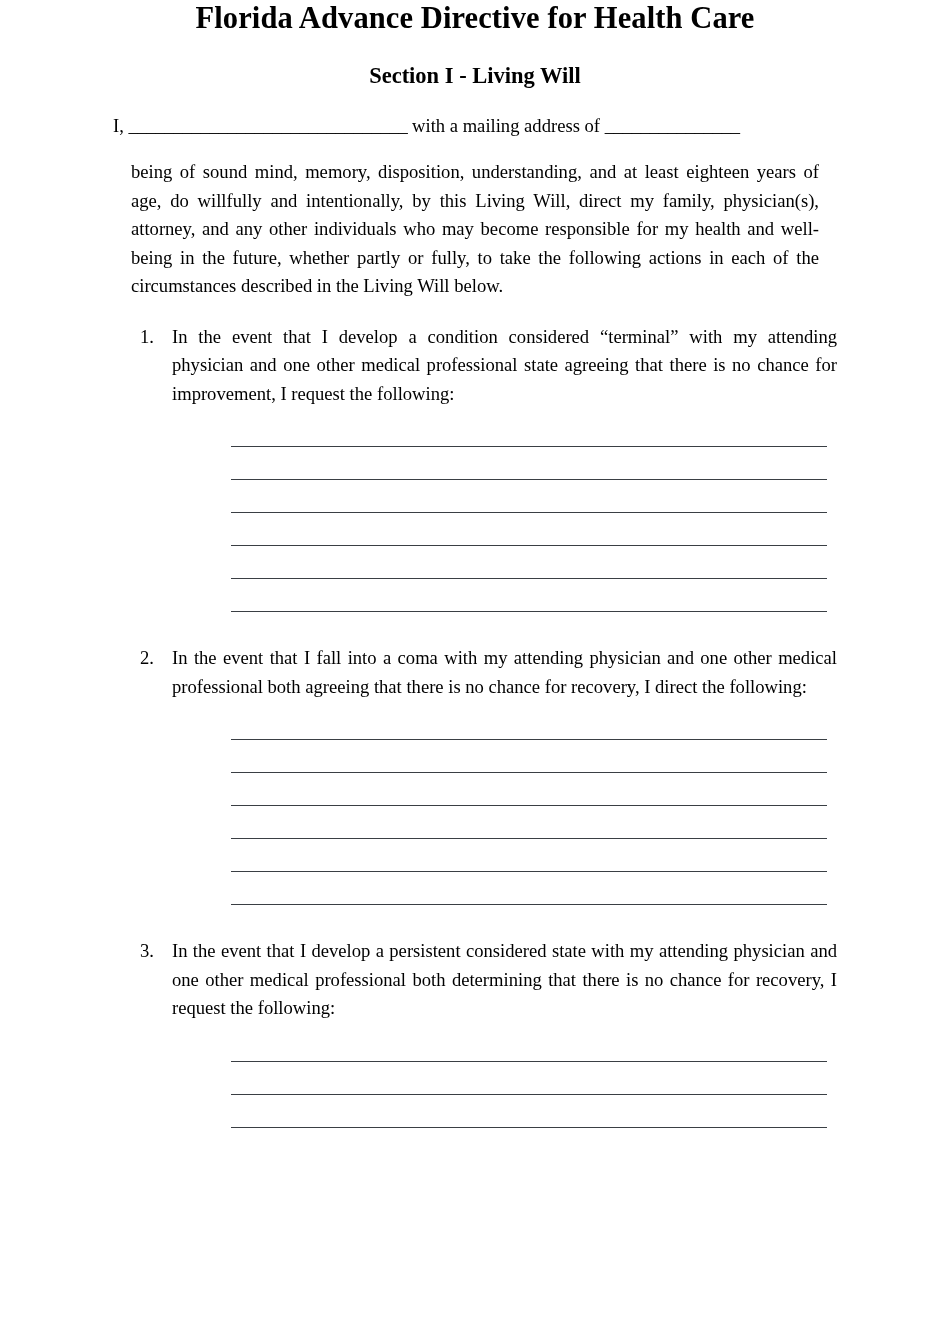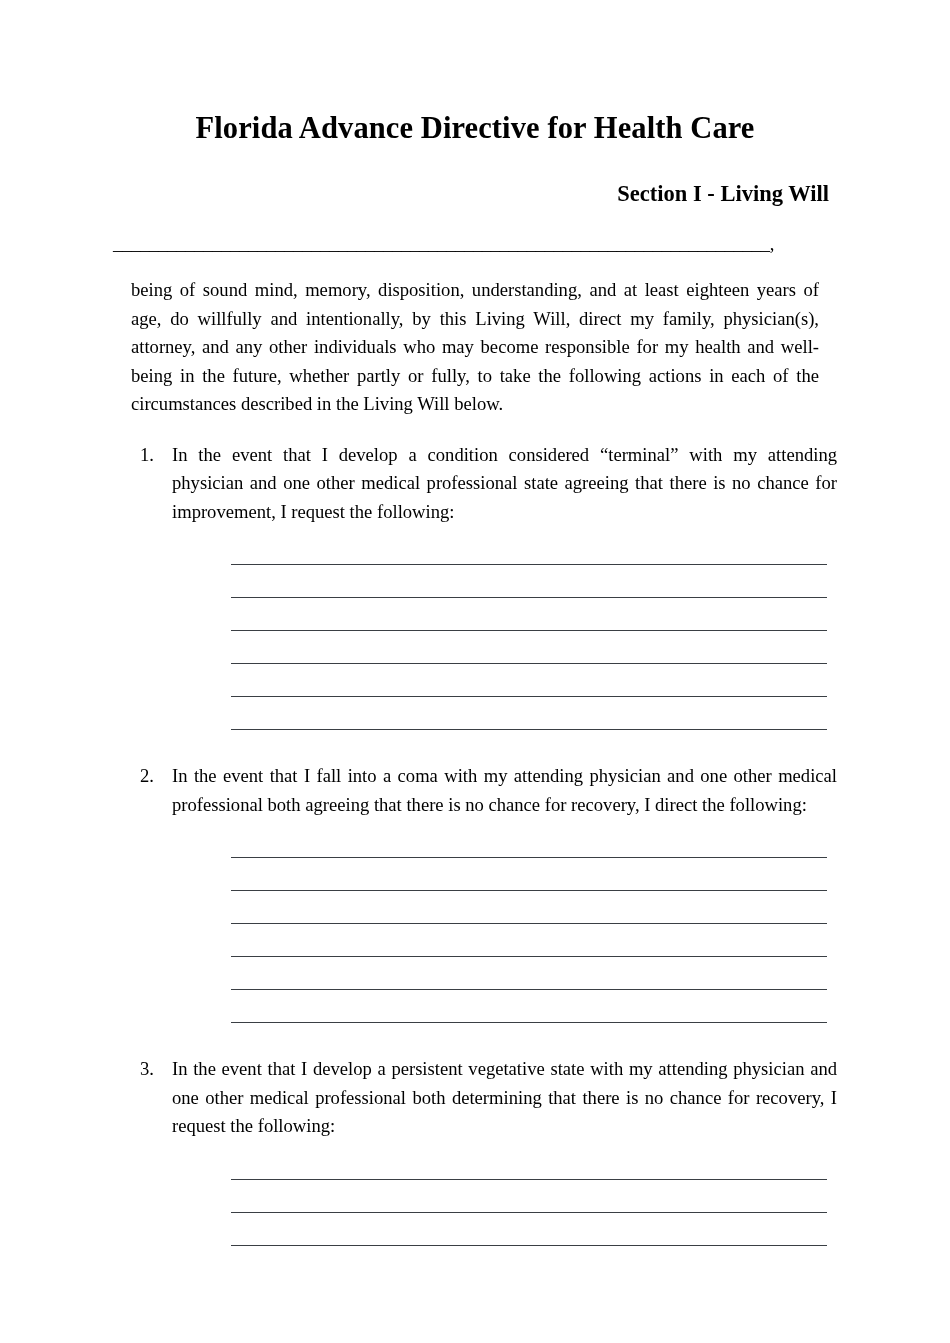--- a/index.html
+++ b/index.html
@@ -23,28 +23,27 @@
     padding: 0 113px 0 113px;
     background: #ffffff;
   }
   .doc-title {
     text-align: center;
     font-weight: bold;
     font-size: 30.5px;
     line-height: 1.2;
     letter-spacing: 0.1px;
     margin: 0;
-    padding-top: 110px;
   }
   .doc-subtitle {
-    text-align: right;
+    text-align: center;
     font-weight: bold;
     font-size: 22.5px;
     line-height: 1.2;
-    margin: 8px;
+    margin: 0;
     padding-top: 25px;
   }
   .intro-block {
     margin-top: 23px;
     font-size: 18.6px;
     line-height: 28.5px;
     text-align: justify;
     text-justify: inter-word;
   }
   .intro-line {
@@ -117,24 +116,24 @@
 <body>
 
 <div class="page">
 
   <h1 class="doc-title">Florida Advance Directive for Health Care</h1>
 
   <h2 class="doc-subtitle">Section I - Living Will</h2>
 
   <div class="intro-block">
 
+    <div class="intro-line">
+      <span>I, </span><span class="blank-inline">_______________________________</span><span> with a mailing address of </span><span class="blank-inline">_______________</span>
+    </div>
 
-    <div class="intro-line-2">
-      <span class="blank-inline">_________________________________________________________________________</span><span>,</span>
-    </div>
 
     <p class="intro-para">being of sound mind, memory, disposition, understanding, and at least eighteen years of age, do willfully and intentionally, by this Living Will, direct my family, physician(s), attorney, and any other individuals who may become responsible for my health and well-being in the future, whether partly or fully, to take the following actions in each of the circumstances described in the Living Will below.</p>
   </div>
 
   <ol class="items">
 
     <li class="item">
       <span class="item-number">1.</span>
       <p class="item-text">In the event that I develop a condition considered “terminal” with my attending physician and one other medical professional state agreeing that there is no chance for improvement, I request the following:</p>
       <div class="fill-lines">
@@ -155,21 +154,21 @@
         <div class="fill-line"></div>
         <div class="fill-line"></div>
         <div class="fill-line"></div>
         <div class="fill-line"></div>
         <div class="fill-line"></div>
       </div>
     </li>
 
     <li class="item last-item">
       <span class="item-number">3.</span>
-      <p class="item-text">In the event that I develop a persistent vegetative state with my attending physician and one other medical professional both determining that there is no chance for recovery, I request the following:</p>
+      <p class="item-text">In the event that I develop a persistent considered state with my attending physician and one other medical professional both determining that there is no chance for recovery, I request the following:</p>
       <div class="fill-lines">
         <div class="fill-line"></div>
         <div class="fill-line"></div>
         <div class="fill-line"></div>
       </div>
     </li>
 
   </ol>
 
 </div>

